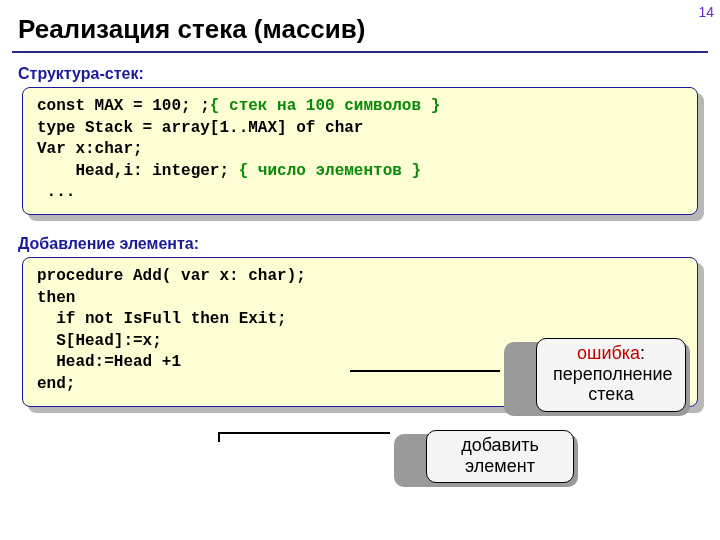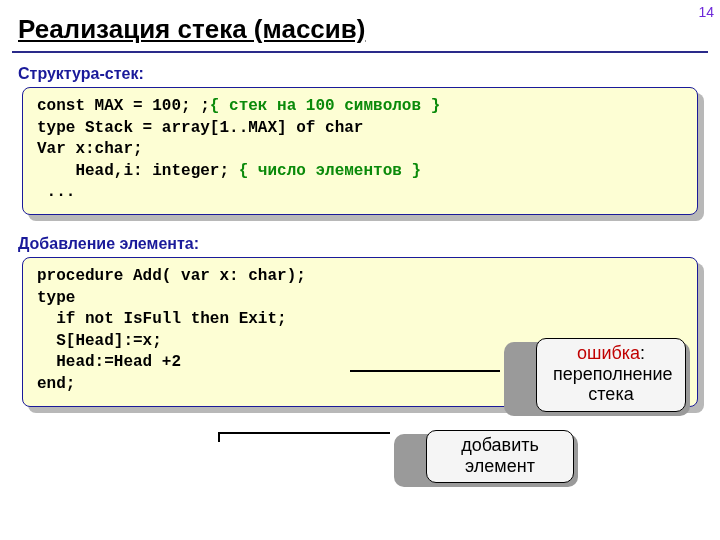--- a/index.html
+++ b/index.html
@@ -18,21 +18,20 @@
     right: 6px;
     font-size: 14px;
     color: #6d28d9;
     margin-left: 8px;
   }
   .title {
     font-size: 26px;
     font-weight: bold;
     color: #000;
     padding: 14px 0 6px 18px;
-    text-decoration: underline;
   }
   .rule {
     margin: 0 12px 10px 12px;
     border: none;
     border-top: 2px solid #2a2a8a;
   }
   .section {
     font-size: 16px;
     font-weight: bold;
     color: #1a1a9a;
@@ -111,24 +110,24 @@
 <span>type Stack = array[1..MAX] of char</span>
 <span>Var x:char;</span>
 <span>    Head,i: integer; </span><span class="g">{ число элементов }</span>
 <span> ...</span></div>
 </div>
 
 <div class="section">Добавление элемента:</div>
 <div class="code-wrap">
   <div class="code-shadow"></div>
   <div class="code-box"><span>procedure Add( var x: char);</span>
-<span>type</span>
+<span>then</span>
 <span>  if not IsFull then Exit;</span>
 <span>  S[Head]:=x;</span>
-<span>  Head:=Head +2</span>
+<span>  Head:=Head +1</span>
 <span>end;</span></div>
 </div>
 
 <div class="connector" style="top:370px; left:350px; width:150px; height:1.5px;"></div>
 <div class="connector" style="top:432px; left:218px; width:172px; height:1.5px;"></div>
 <div class="connector" style="top:432px; left:218px; width:1.5px; height:10px;"></div>
 
 <div class="callout-stack" id="callout-err">
   <div class="callout-shadow"></div>
   <div class="callout red">

